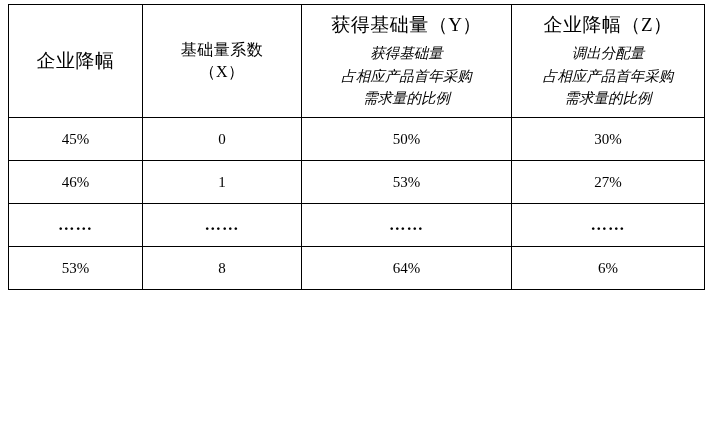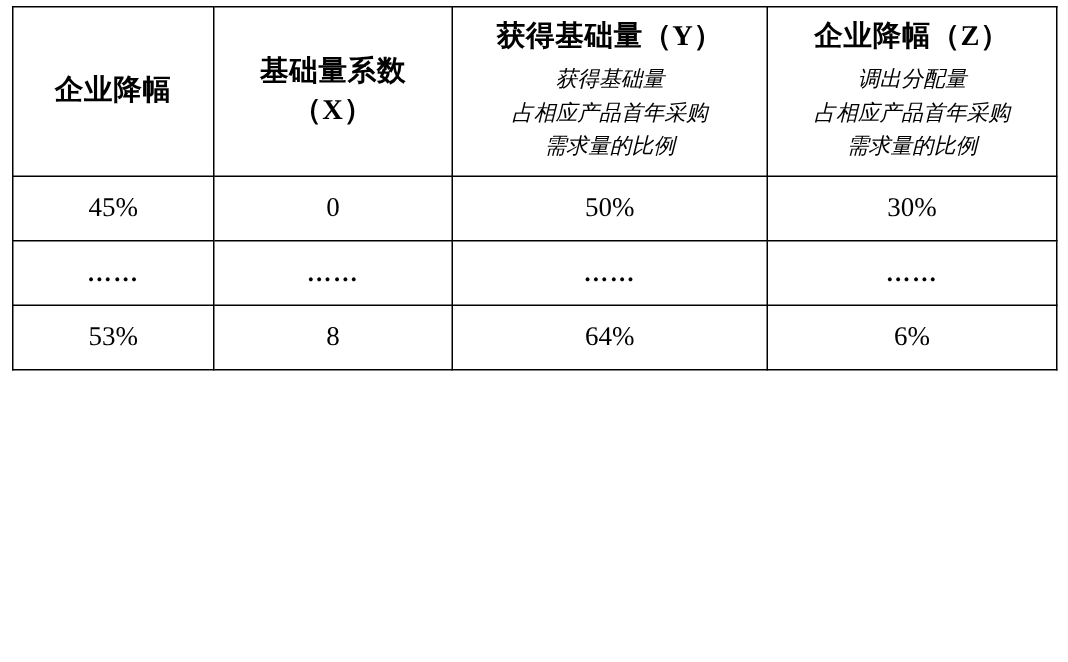--- a/index.html
+++ b/index.html
@@ -40,39 +40,39 @@
   col.c2 { width: 210px; }
   col.c3 { width: 193px; }
 
   
   .hdr-cell {
     height: 112px;
     padding: 4px 6px;
   }
   .hdr-main {
     font-size: 19px;
-    font-weight: bold;
+    font-weight: normal;
     line-height: 1.35;
     letter-spacing: 0.5px;
   }
   .hdr-main.two-line {
-    font-size: 19px;
+    font-size: 16px;
   }
   .hdr-sub {
     font-size: 14.5px;
     font-weight: normal;
     line-height: 1.55;
     margin-top: 4px;
   }
   .hdr-sub div { white-space: nowrap; font-style: italic; }
 
   
   .body-row td {
     height: 42px;
-    font-size: 18px;
+    font-size: 15px;
     font-weight: normal;
   }
   .dots-row td {
     height: 42px;
     font-size: 16.5px;
     letter-spacing: 1px;
     font-weight: bold;
   }
   .cell-text {
     display: block;
@@ -125,20 +125,34 @@
         <td>
             <span class="cell-text">0</span>
           </td>
         <td>
             <span class="cell-text">50%</span>
           </td>
         <td>
             <span class="cell-text">30%</span>
           </td>
       </tr>
+      <tr class="body-row">
+        <td>
+            <span class="cell-text">46%</span>
+          </td>
+        <td>
+            <span class="cell-text">1</span>
+          </td>
+        <td>
+            <span class="cell-text">53%</span>
+          </td>
+        <td>
+            <span class="cell-text">27%</span>
+          </td>
+      </tr>
       <tr class="dots-row">
         <td>
             <span class="cell-text">……</span>
           </td>
         <td>
             <span class="cell-text">……</span>
           </td>
         <td>
             <span class="cell-text">……</span>
           </td>

